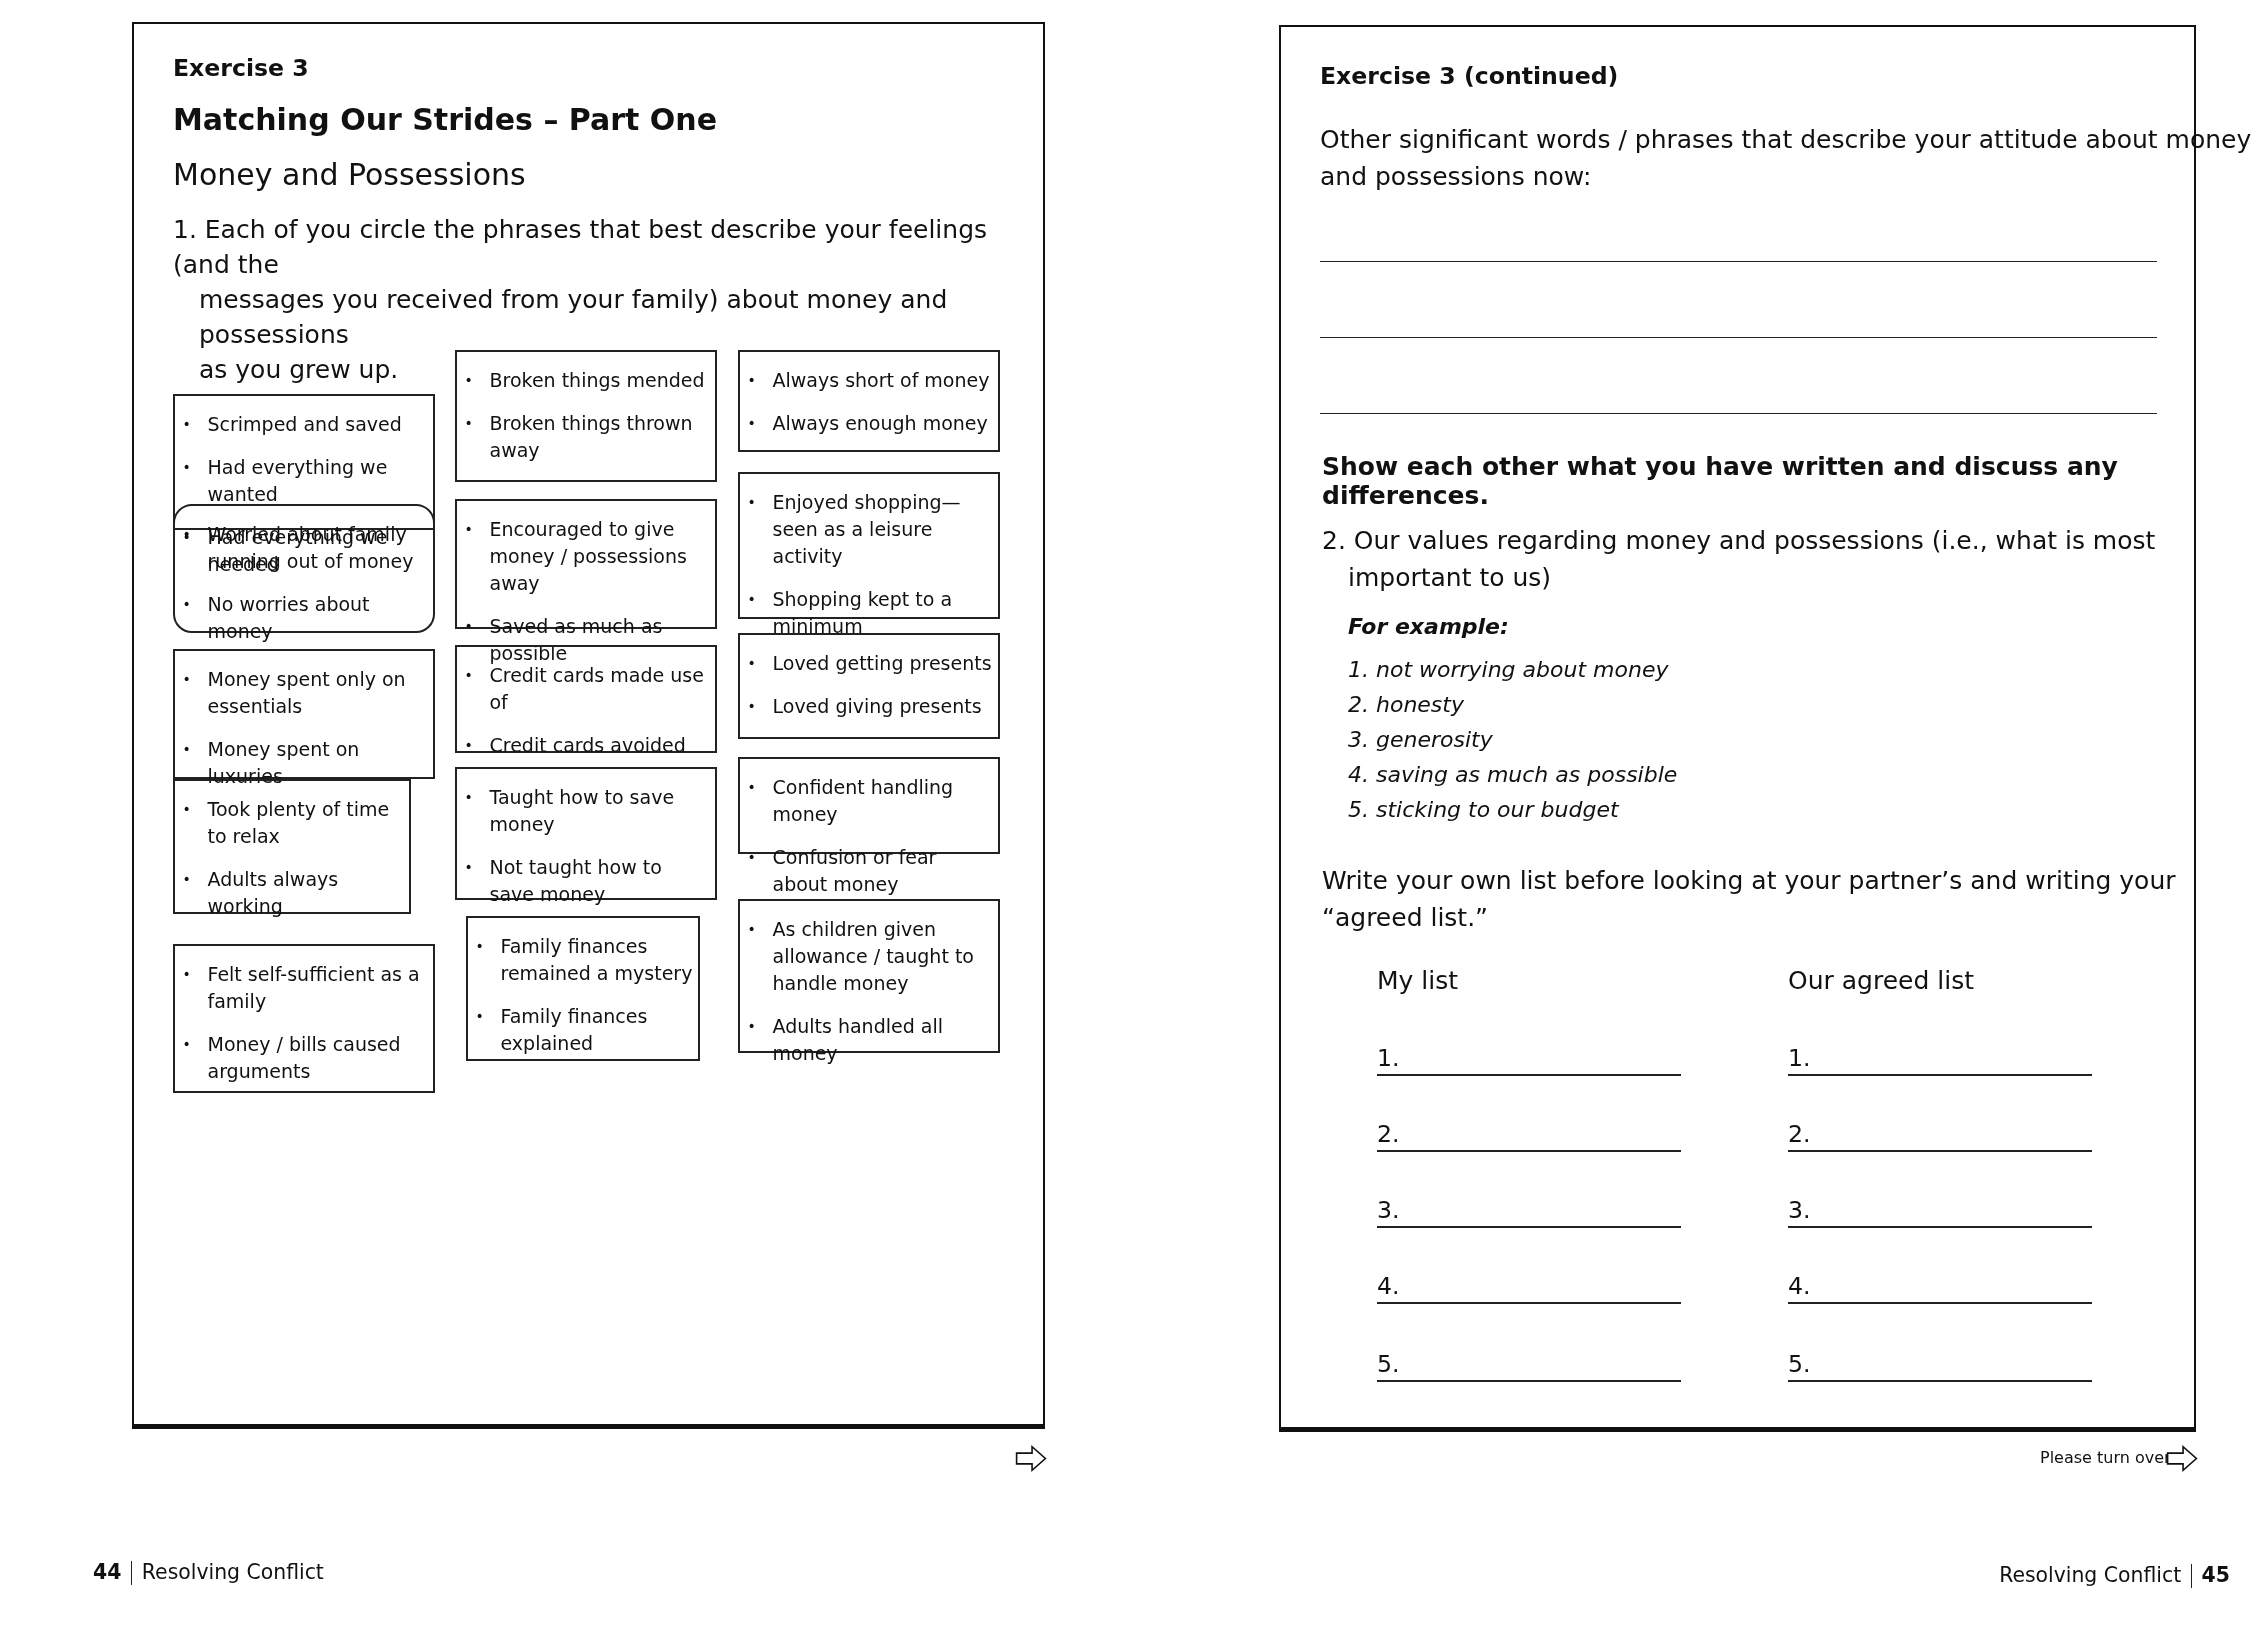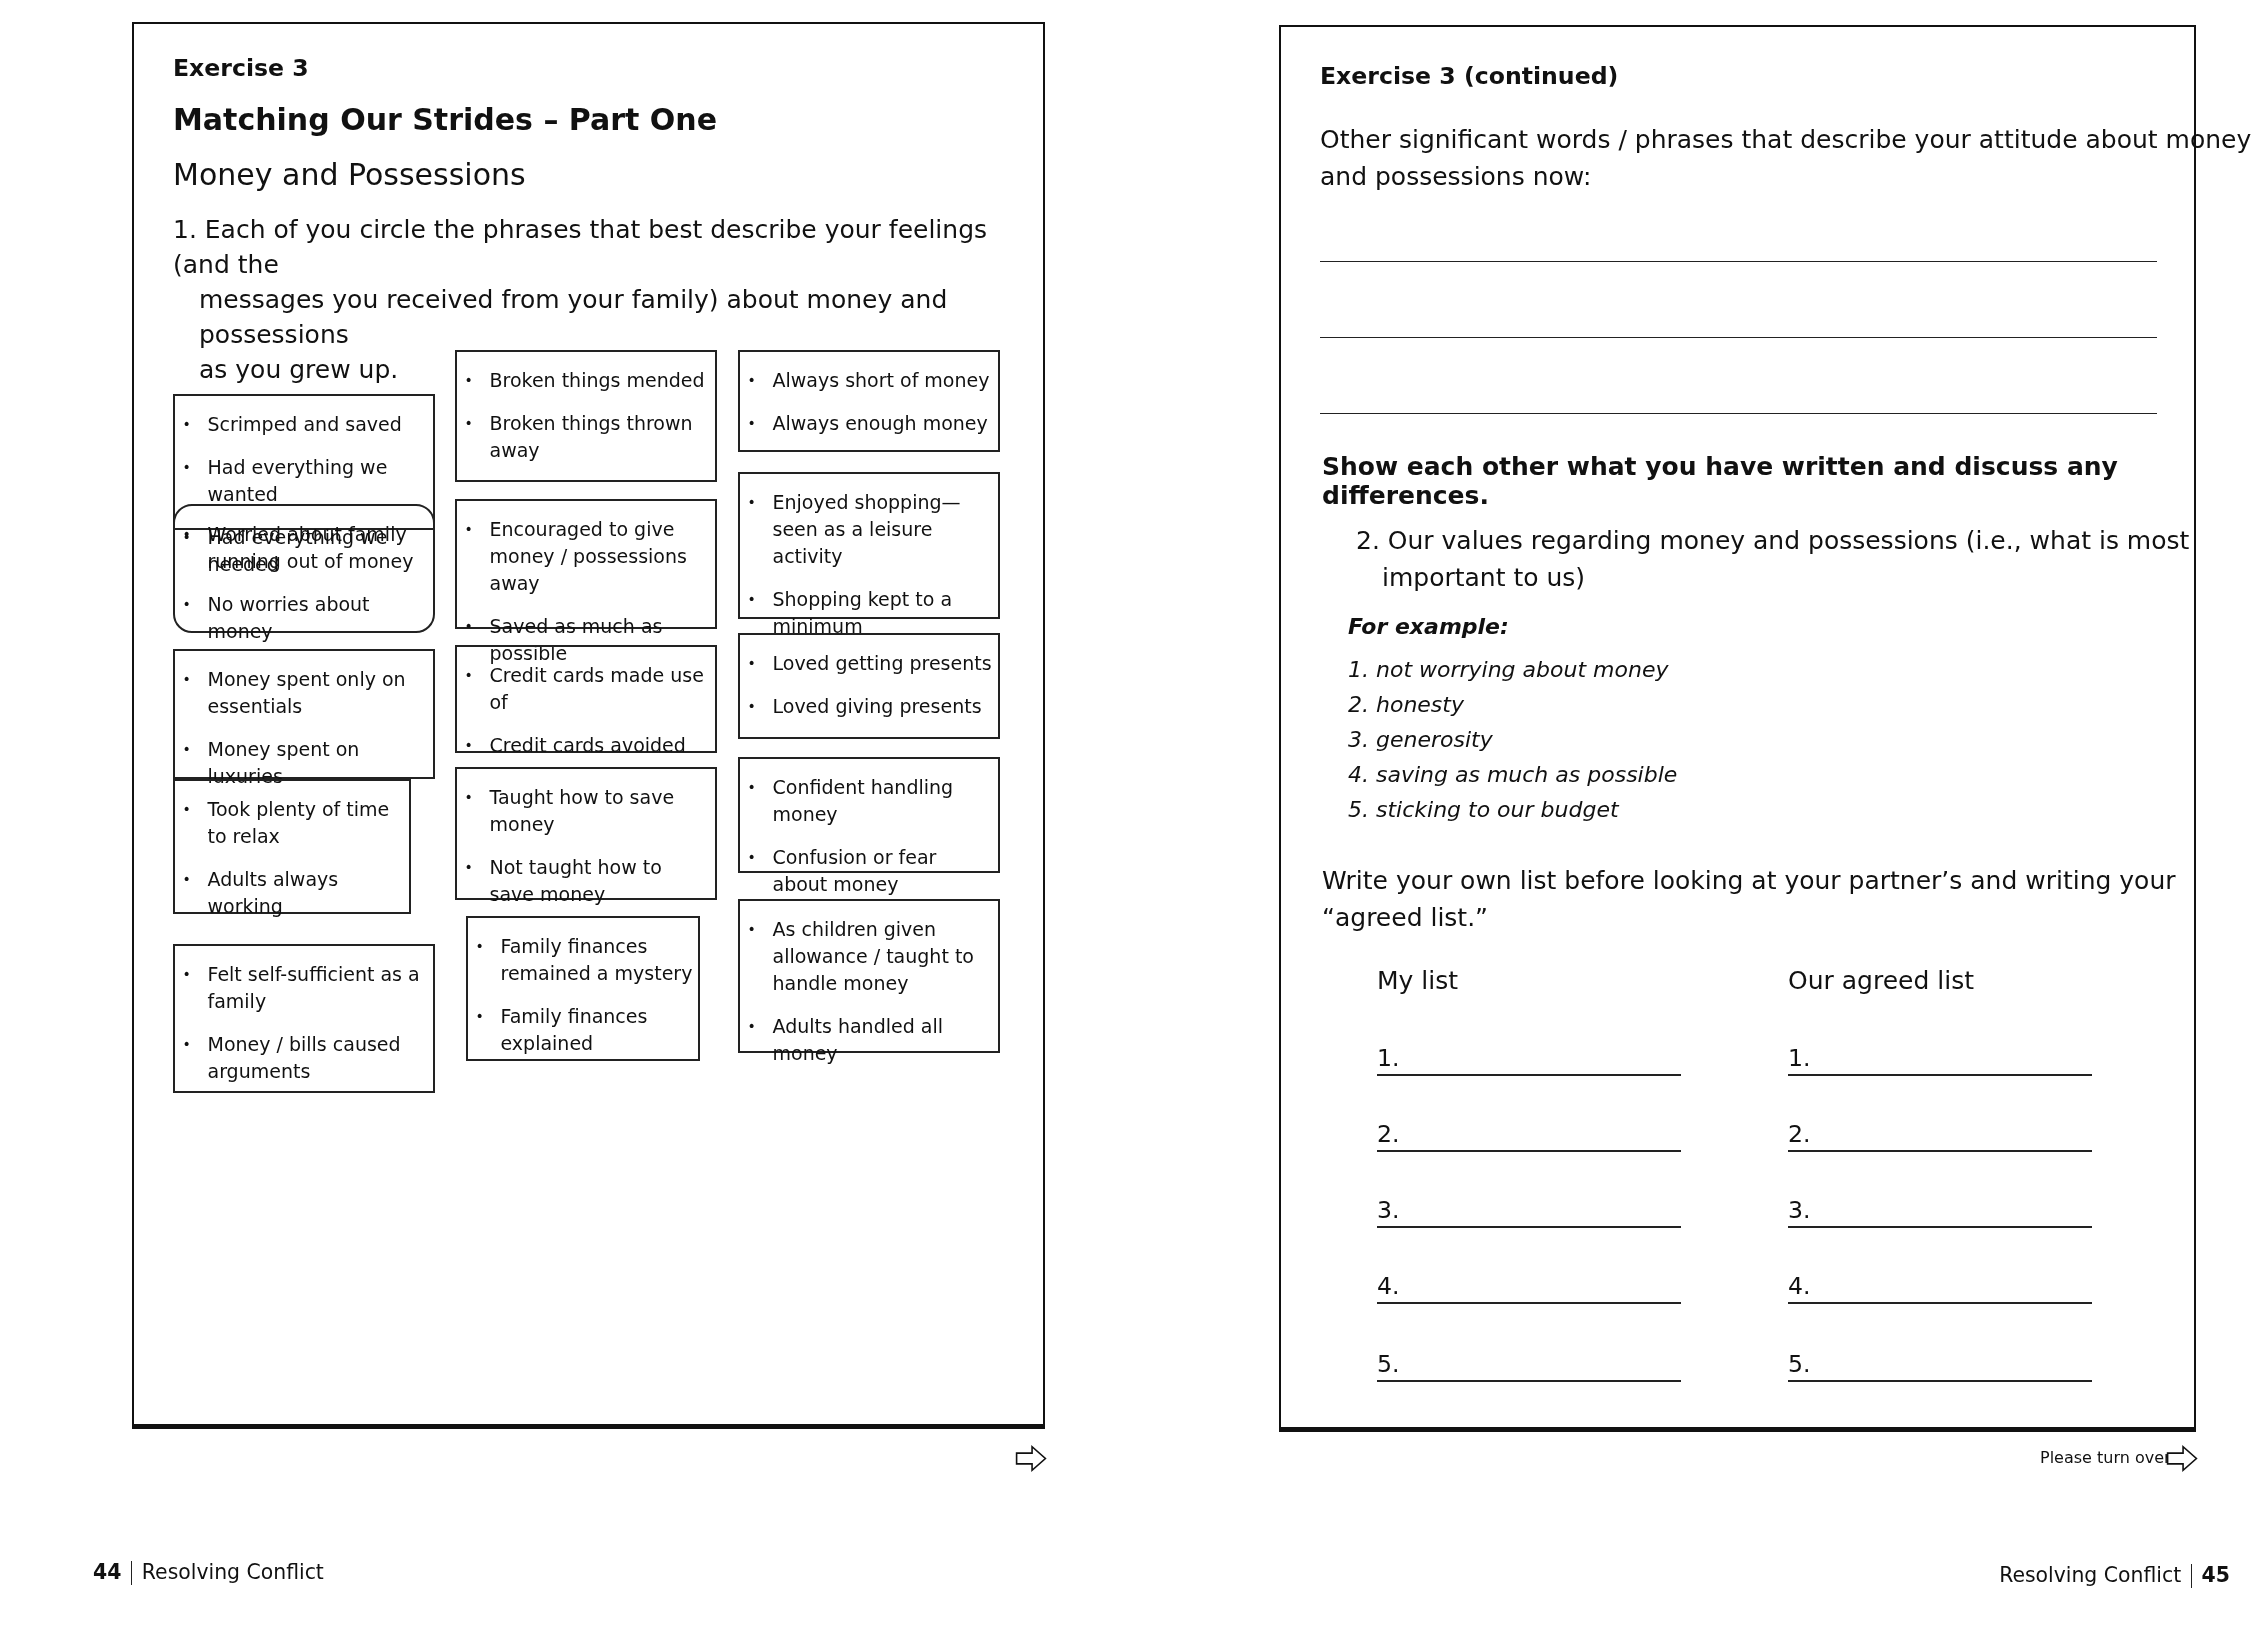--- a/index.html
+++ b/index.html
@@ -123,21 +123,21 @@
         <li>Enjoyed shopping—seen as a leisure activity</li>
         <li>Shopping kept to a minimum</li>
       </ul>
     </div>
     <div class="box" style="left: 738px; top: 633px; width: 262px; height: 106px;">
       <ul>
         <li>Loved getting presents</li>
         <li>Loved giving presents</li>
       </ul>
     </div>
-    <div class="box" style="left: 738px; top: 757px; width: 262px; height: 116px;">
+    <div class="box" style="left: 738px; top: 757px; width: 262px; height: 97px;">
       <ul>
         <li>Confident handling money</li>
         <li>Confusion or fear about money</li>
       </ul>
     </div>
     <div class="box" style="left: 738px; top: 899px; width: 262px; height: 154px;">
       <ul>
         <li>As children given allowance / taught to handle money</li>
         <li>Adults handled all money</li>
       </ul>
@@ -160,21 +160,21 @@
   <div>Other significant words / phrases that describe your attitude about money</div>
   <div>and possessions now:</div>
 </div>
 
 <div class="write-line" style="left:1320px; top:261px; width:837px;"></div>
 <div class="write-line" style="left:1320px; top:337px; width:837px;"></div>
 <div class="write-line" style="left:1320px; top:413px; width:837px;"></div>
 
 <div class="abs bold-text" style="left:1322px; top:452px;">Show each other what you have written and discuss any differences.</div>
 
-<div class="abs r-text" style="left:1322px; top:522px;margin-left:34px;">
+<div class="abs r-text" style="left:1322px; top:522px;">
   <div>2. Our values regarding money and possessions (i.e., what is most</div>
   <div style="padding-left:26px;">important to us)</div>
 </div>
 
 <div class="abs italic" style="left:1348px; top:609px; font-weight:bold;">For example:</div>
 <div class="abs italic" style="left:1348px; top:652px;">
   <div>1. not worrying about money</div>
   <div>2. honesty</div>
   <div>3. generosity</div>
   <div>4. saving as much as possible</div>

